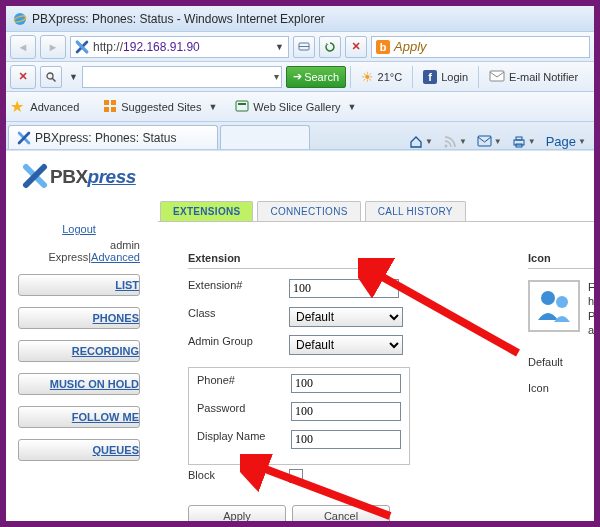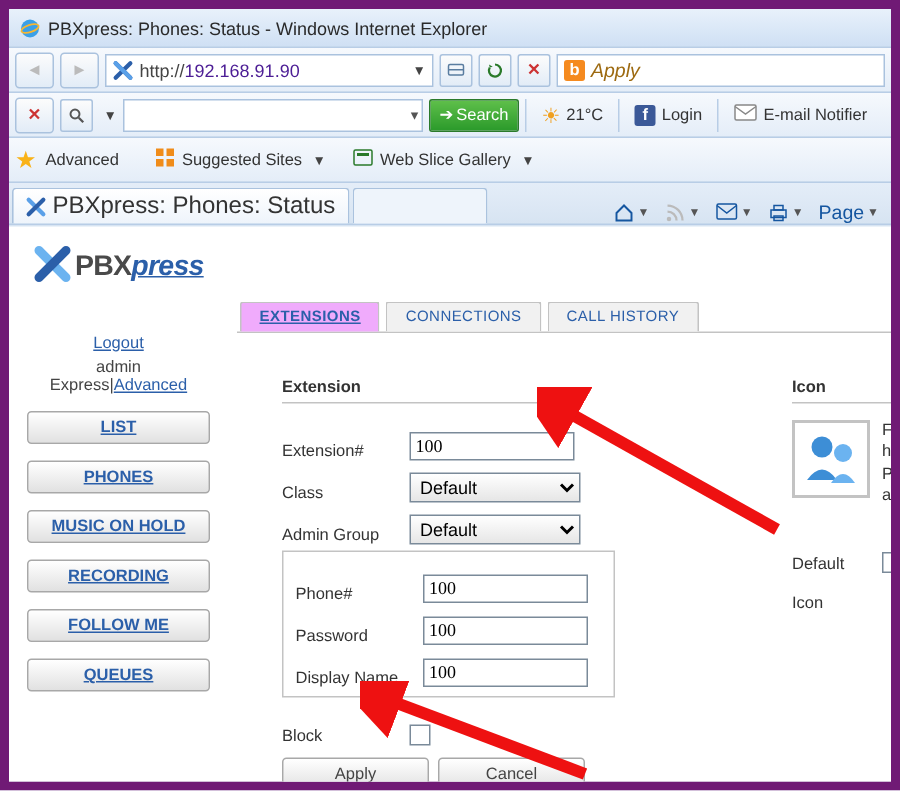--- a/index.html
+++ b/index.html
@@ -24,42 +24,42 @@
   .search-btn { background: linear-gradient(#5fbf4a,#2b9a2b); color:white; border:1px solid #2b7a2b; border-radius:2px; height:22px; padding:0 6px; display:flex; align-items:center; gap:2px; }
   .weather-icon { color:#f0a020; font-size:14px; }
   .fb-icon { width:14px; height:14px; background:#3b5998; color:white; display:flex;align-items:center;justify-content:center; font-weight:bold; font-size:11px; border-radius:2px;}
   .mail-icon svg { width:16px; height:16px; }
   .favorites-row { height: 30px; display:flex; align-items:center; padding:0 4px; gap:6px; background: linear-gradient(#f6f9fd, #e4edf8); border-bottom: 1px solid #b8cde6; }
   .fav-star { color:#f9b218; font-size:16px; }
   .fav-text { color:#333; }
   .tab-row { height: 28px; display:flex; align-items:flex-end; padding:0 2px; gap:2px; background: linear-gradient(#e4edf8, #d7e4f2); border-bottom: 1px solid #b8cde6; }
   .browser-tab { height:24px; border:1px solid #aac2de; border-bottom:none; background:linear-gradient(#ffffff,#eef4fb); border-radius:3px 3px 0 0; padding:0 8px; display:flex; align-items:center; gap:4px; min-width:210px; }
   .browser-tab .x-logo { width:14px; height:14px; }
-  .browser-tab .label { font-size:16px; color:#333; }
+  .browser-tab .label { font-size:12px; color:#333; }
   .tab-actions { margin-left:auto; display:flex; align-items:center; gap:10px; padding-right:6px; }
   .tab-actions .ico { font-size:13px; color:#1556a0; display:flex; align-items:center; gap:2px;}
   .tab-actions .drop { font-size:8px; color:#555; }
   .content { position:absolute; top:145px; left:0; right:0; bottom:0; background:#fff; overflow:hidden; }
   .logo-area { position:absolute; top:12px; left:16px; display:flex; align-items:center; gap:2px; }
   .x-mark svg { width:26px; height:26px; }
   .logo-text { font-size:19px; font-weight:bold; color:#4a4a4a; letter-spacing:-0.5px;}
   .logo-text .x { color:#2b5fa9; font-style:italic;text-decoration:underline; }
   .sidebar { position:absolute; top:68px; left:12px; width:122px; }
   .side-link-logout { color:#2b5fa9; text-decoration:underline; font-size:11px; display:block; margin:4px 0; text-align:center;}
-  .side-text { color:#444; text-align:center; font-size:11px;}
+  .side-text { color:#444; text-align:right; font-size:11px;}
   .side-text a { color:#2b5fa9; text-decoration:underline; }
-  .side-btn { display:block; width:100%; height:22px; line-height:20px; text-align:center; background:linear-gradient(#ffffff,#e1e1e1); border:1px solid #a8a8a8; border-radius:3px; color:#2b5fa9; font-weight:bold; font-size:11px; text-decoration:underline; margin-top:11px; cursor:pointer; }
+  .side-btn { display:block; width:100%; height:22px; line-height:20px; text-align:right; background:linear-gradient(#ffffff,#e1e1e1); border:1px solid #a8a8a8; border-radius:3px; color:#2b5fa9; font-weight:bold; font-size:11px; text-decoration:underline; margin-top:11px; cursor:pointer; }
   .main { position:absolute; top:50px; left:152px; right:0; bottom:0; }
   .page-tabs { display:flex; gap:4px; border-bottom:1px solid #c3c3c3; padding-left:2px;}
   .page-tab { height:20px; line-height:20px; padding:0 12px; font-size:10px; letter-spacing:0.3px; color:#2b5fa9; border:1px solid #c3c3c3; border-bottom:none; background:#f1f1f1; border-radius:2px 2px 0 0; cursor:pointer;}
-  .page-tab.active { background:#f0abfc; text-decoration:underline; font-weight:bold;}
+  .page-tab.active { background:#bef264; font-weight:bold;}
   .form-area { padding:30px 10px 10px 30px; position:relative; }
   .section-title { font-weight:bold; color:#333; padding-bottom:4px; border-bottom:1px solid #c3c3c3; margin-bottom:10px; width:200px;}
   .icon-title { position:absolute; left:370px; top:30px; font-weight:bold; color:#333; padding-bottom:4px; border-bottom:1px solid #c3c3c3; width:220px; }
-  .field-row { display:flex; align-items:flex-end; height:28px; }
+  .field-row { display:flex; align-items:flex-start; height:28px;gap:16px; }
   .field-label { width:85px; color:#333; }
   .field-input { width:110px; height:19px; border:1px solid #7a8a99; padding:0 3px; font-size:12px; font-family:Liberation Serif, serif; }
   .field-select { width:114px; height:20px; border:1px solid #7a8a99; background:linear-gradient(#fff,#e6e6e6); font-size:12px; padding-left:2px;}
   .subbox { border:1px solid #c3c3c3; padding:6px 8px; margin:4px 0; width:222px;}
   .check { width:14px; height:14px; border:1px solid #7a8a99; background:#fff;}
   .action-btns { display:flex; gap:6px; margin-top:8px;}
   .act-btn { width:98px; height:22px; background:linear-gradient(#fff,#e1e1e1); border:1px solid #a8a8a8; border-radius:3px; color:#444; font-size:11px; cursor:pointer;}
   .icon-box { position:absolute; left:370px; top:58px; display:flex; gap:8px;}
   .icon-ppl { width:52px; height:52px; border:2px solid #c3c3c3; display:flex; align-items:center; justify-content:center; background:#fff; }
   .icon-desc { font-size:11px; color:#333; line-height:1.3; width:170px; }
@@ -236,22 +236,22 @@
           </svg></span>
       <span class="logo-text"><span>PBX</span><span class="x">press</span></span>
     </div>
 
     <div class="sidebar">
       <a class="side-link-logout">Logout</a>
       <div class="side-text">admin</div>
       <div class="side-text"><span>Express</span>|<a>Advanced</a></div>
       <button class="side-btn">LIST</button>
       <button class="side-btn">PHONES</button>
+      <button class="side-btn">RECORDING</button>
       <button class="side-btn">MUSIC ON HOLD</button>
-      <button class="side-btn">RECORDING</button>
       <button class="side-btn">FOLLOW ME</button>
       <button class="side-btn">QUEUES</button>
     </div>
 
     <div class="main">
       <div class="page-tabs">
         <div class="page-tab active">EXTENSIONS</div>
         <div class="page-tab">CONNECTIONS</div>
         <div class="page-tab">CALL HISTORY</div>
       </div>

